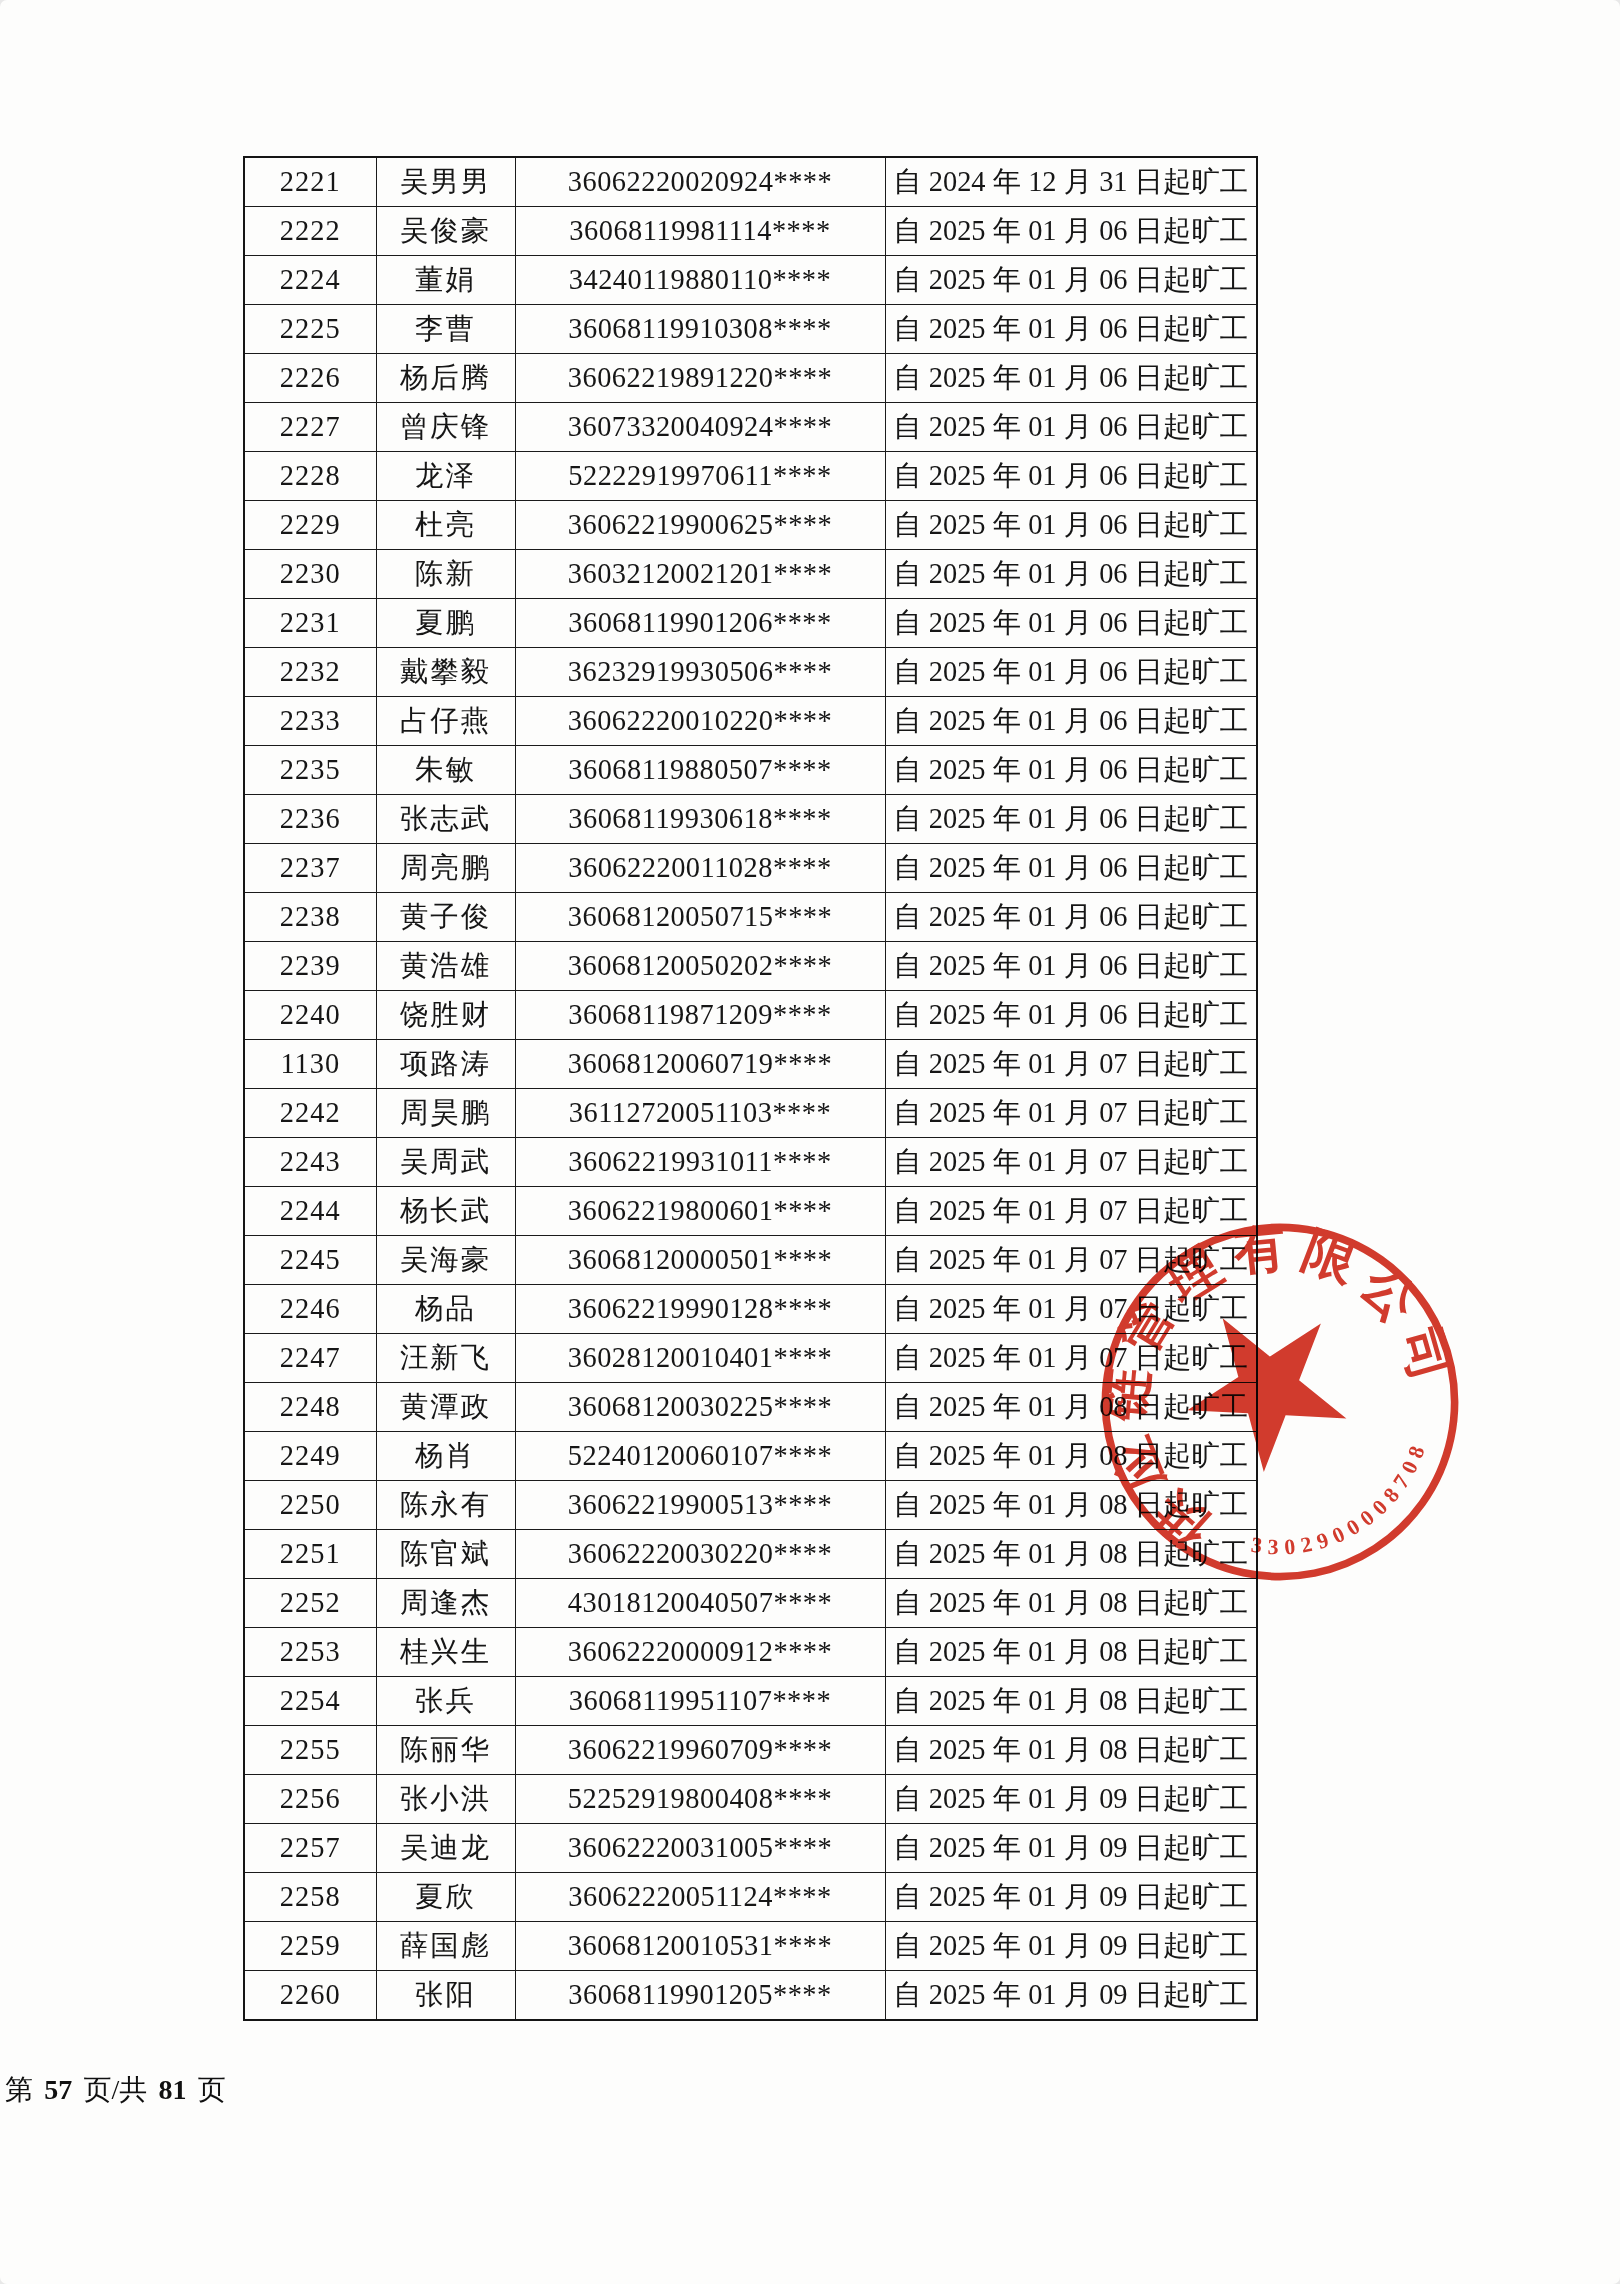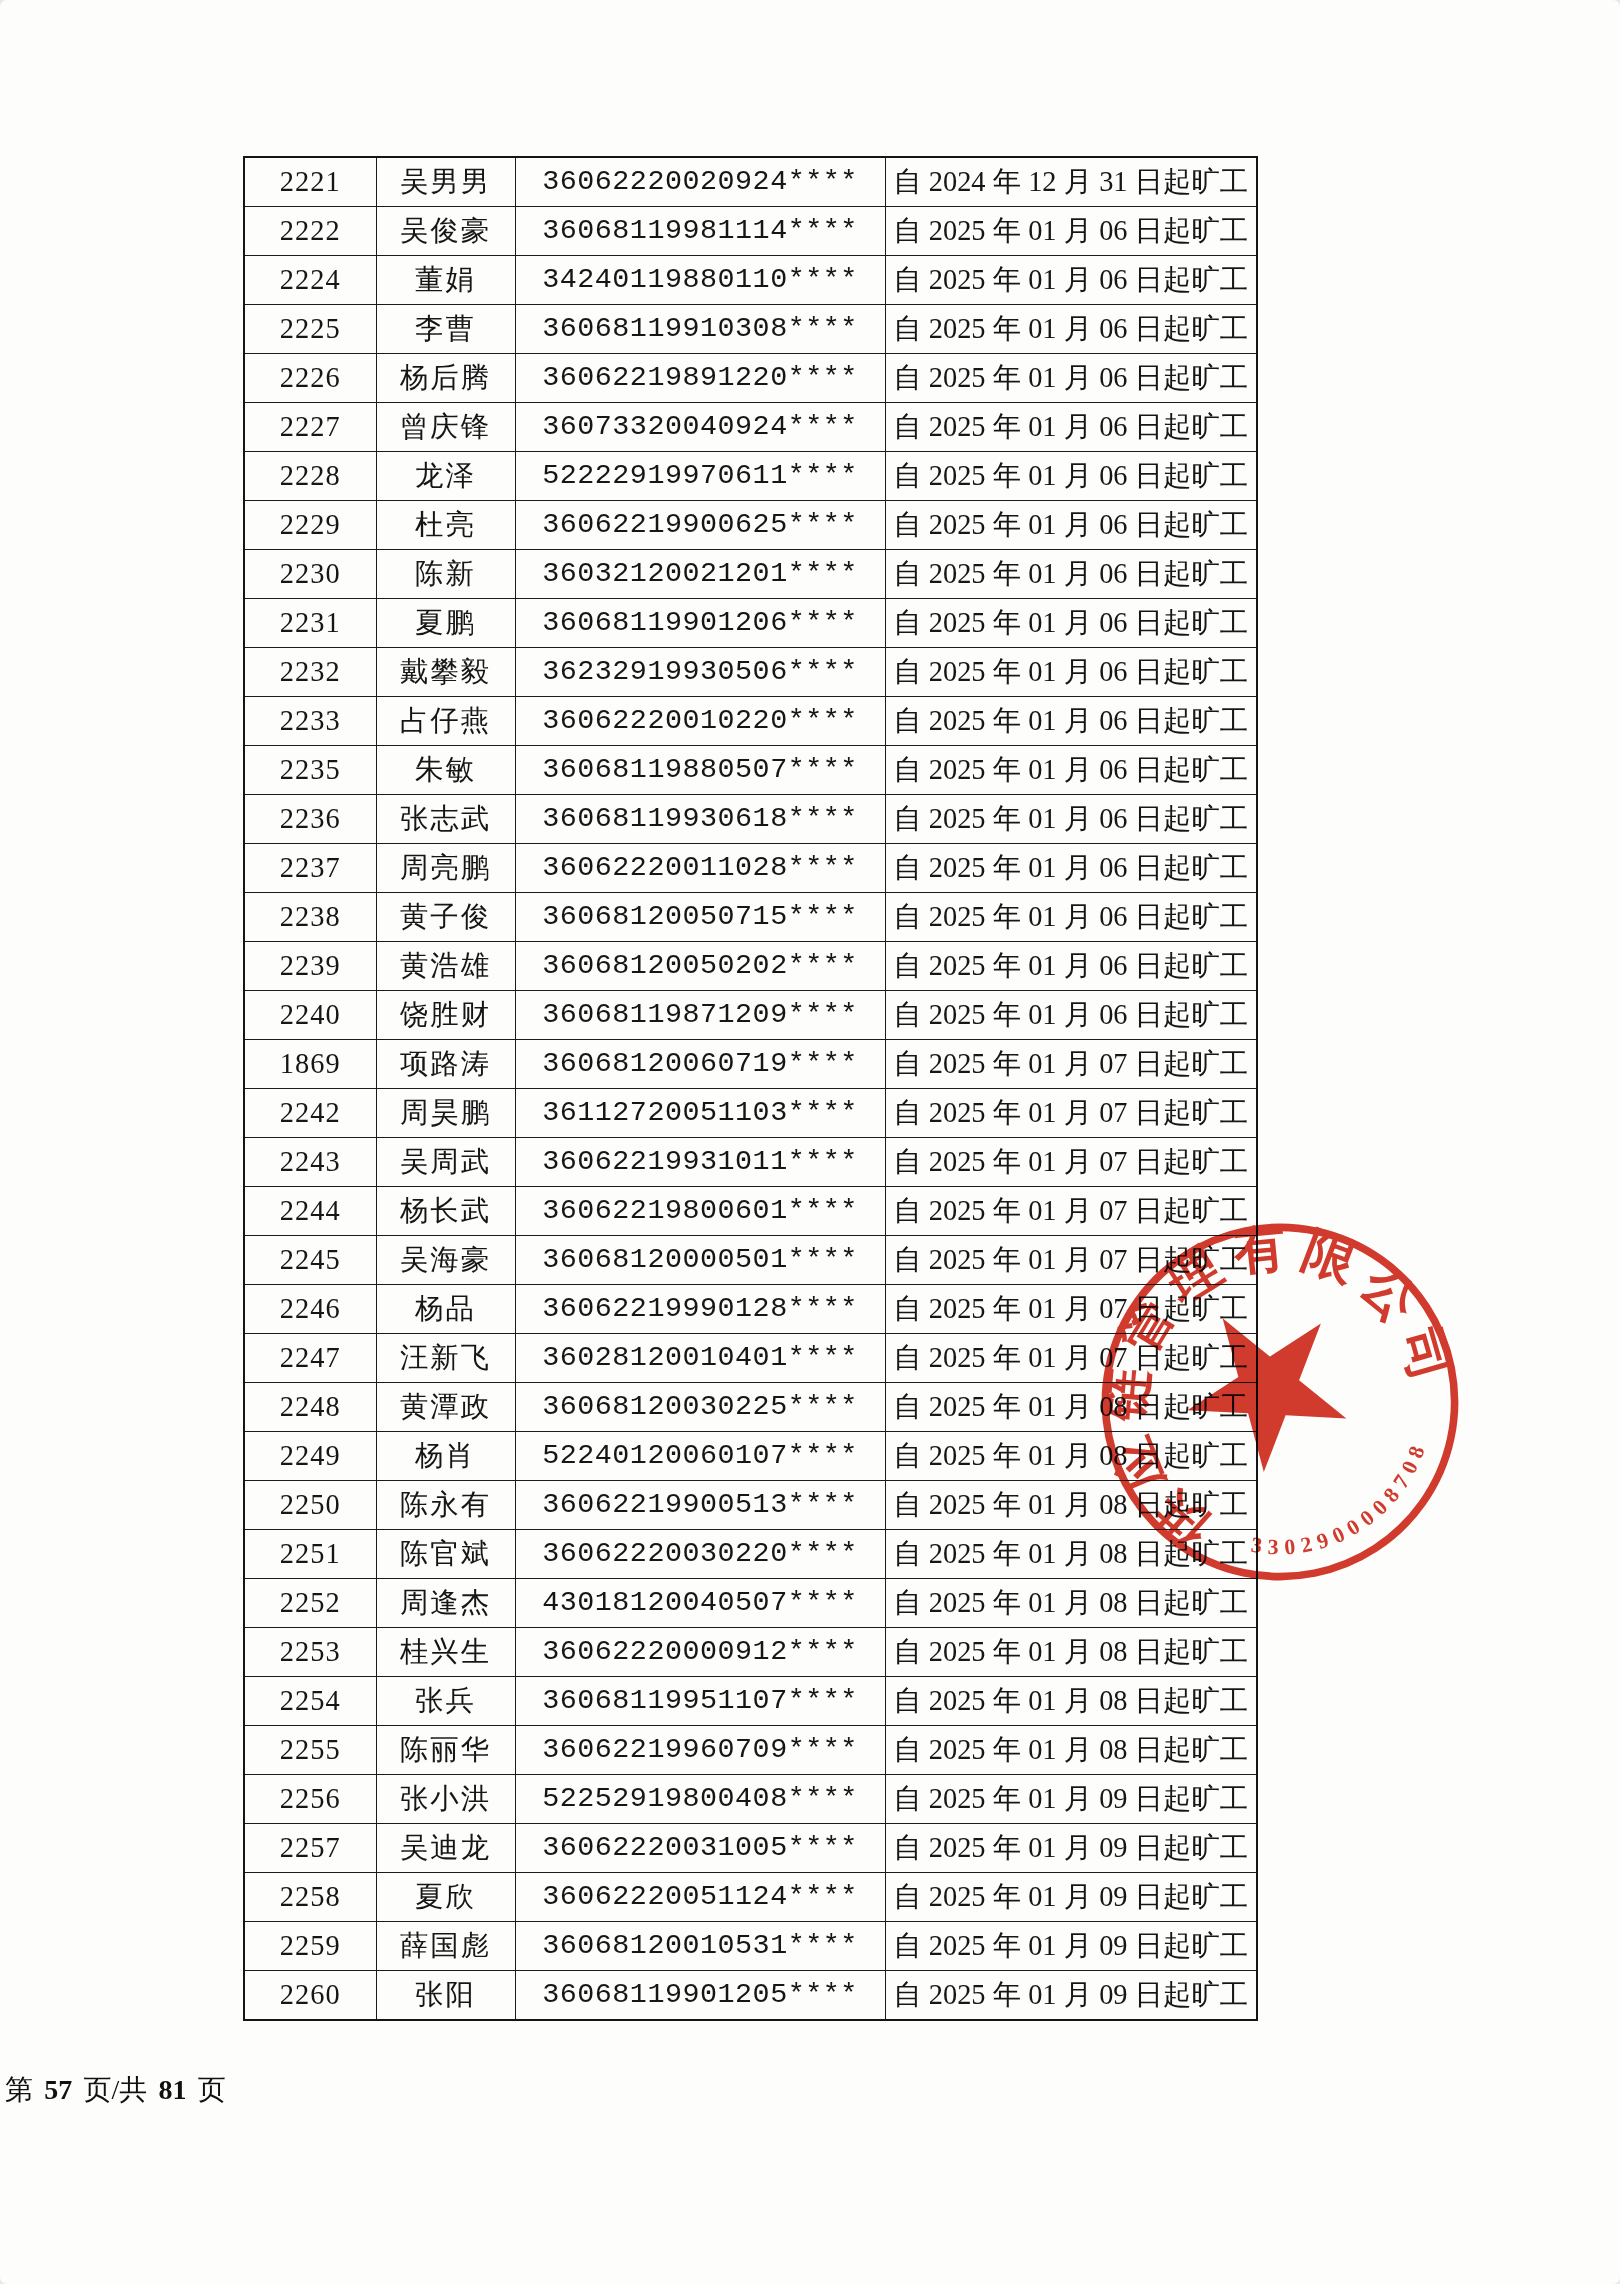--- a/index.html
+++ b/index.html
@@ -27,21 +27,21 @@
     padding:0;
     font-size:28.4px;
     line-height:48px;
     text-align:center;
     white-space:nowrap;
     overflow:hidden;
   }
   table.roster{border:2px solid #151515;}
   td.c-no{font-size:29px;letter-spacing:1px;}
   td.c-name{font-size:28.4px;letter-spacing:2px;}
-  td.c-id{font-size:29.5px;letter-spacing:0.5px;font-family:Liberation Mono, monospace;}
+  td.c-id{font-size:29.5px;letter-spacing:0.5px;}
   td.c-note{font-size:28px;}
   
   .footer{
     position:absolute;left:0;top:2072px;width:100%;
     text-align:left;
     font-size:28px;line-height:36px;
     color:#101010;
   }
   .footer .seg{margin:0 5.1px;}
   .footer .num{font-weight:bold;margin:0 6.1px;font-family:"Liberation Serif","DejaVu Serif",serif;}
@@ -175,21 +175,21 @@
           <td class="c-id">36068120050202****</td>
           <td class="c-note">自 2025 年 01 月 06 日起旷工</td>
         </tr>
         <tr>
           <td class="c-no">2240</td>
           <td class="c-name">饶胜财</td>
           <td class="c-id">36068119871209****</td>
           <td class="c-note">自 2025 年 01 月 06 日起旷工</td>
         </tr>
         <tr>
-          <td class="c-no">1869</td>
+          <td class="c-no">1130</td>
           <td class="c-name">项路涛</td>
           <td class="c-id">36068120060719****</td>
           <td class="c-note">自 2025 年 01 月 07 日起旷工</td>
         </tr>
         <tr>
           <td class="c-no">2242</td>
           <td class="c-name">周昊鹏</td>
           <td class="c-id">36112720051103****</td>
           <td class="c-note">自 2025 年 01 月 07 日起旷工</td>
         </tr>

